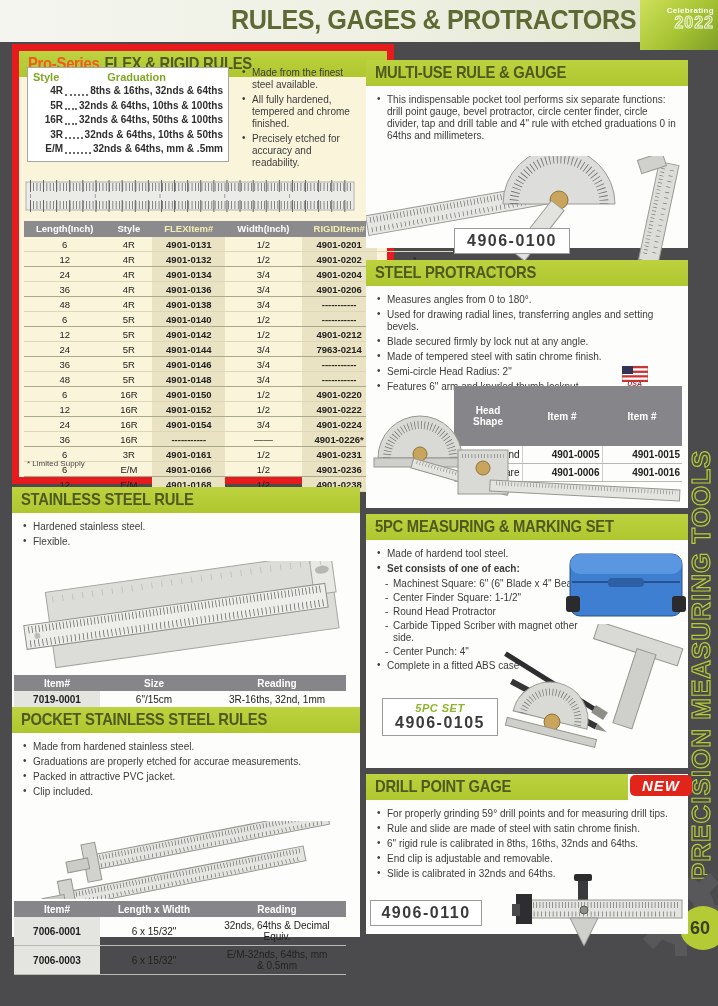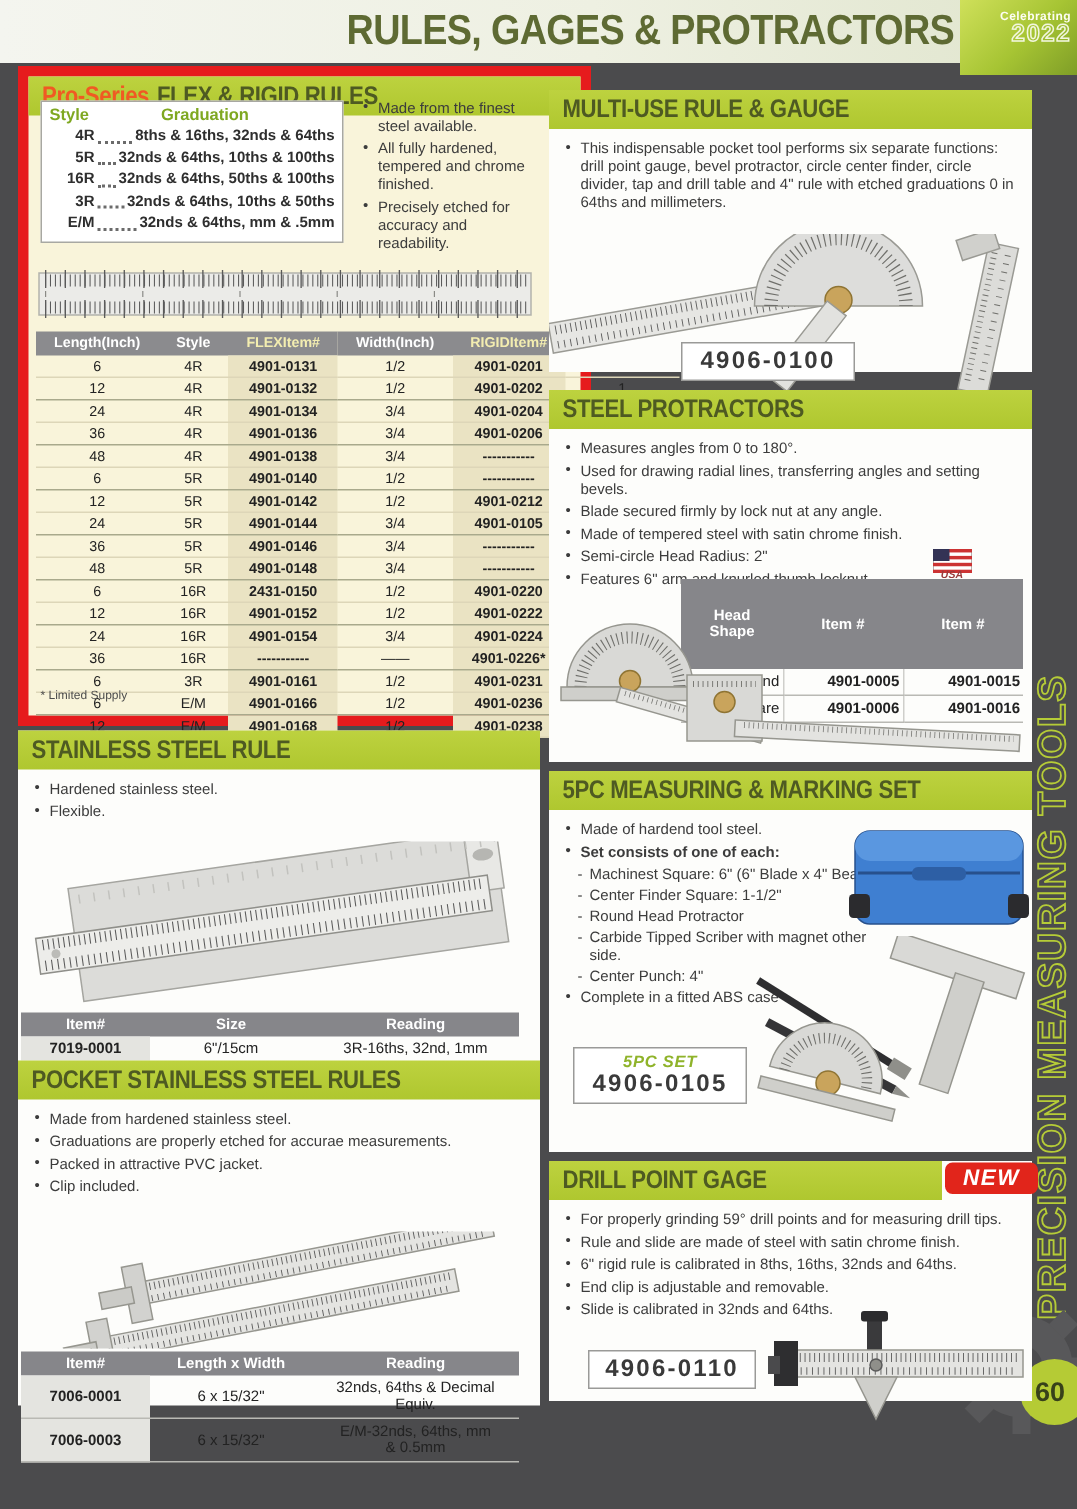--- a/index.html
+++ b/index.html
@@ -271,21 +271,21 @@
                 <td>4901-0142</td>
                 <td>1/2</td>
                 <td>4901-0212</td>
                 <td>1</td>
               </tr>
               <tr>
                 <td>24</td>
                 <td>5R</td>
                 <td>4901-0144</td>
                 <td>3/4</td>
-                <td>4901-0105</td>
+                <td>7963-0214</td>
                 <td>1-1/8</td>
               </tr>
               <tr>
                 <td>36</td>
                 <td>5R</td>
                 <td>4901-0146</td>
                 <td>3/4</td>
                 <td>-----------</td>
                 <td>——</td>
               </tr>
@@ -293,21 +293,21 @@
                 <td>48</td>
                 <td>5R</td>
                 <td>4901-0148</td>
                 <td>3/4</td>
                 <td>-----------</td>
                 <td>——</td>
               </tr>
               <tr>
                 <td>6</td>
                 <td>16R</td>
-                <td>2431-0150</td>
+                <td>4901-0150</td>
                 <td>1/2</td>
                 <td>4901-0220</td>
                 <td>3/4</td>
               </tr>
               <tr>
                 <td>12</td>
                 <td>16R</td>
                 <td>4901-0152</td>
                 <td>1/2</td>
                 <td>4901-0222</td>
@@ -616,21 +616,21 @@
     <div class="new-badge">NEW</div>
     <div class="inner-pad">
       <ul class="bullets">
           <li>For properly grinding 59° drill points and for measuring drill tips.</li>
           <li>Rule and slide are made of steel with satin chrome finish.</li>
           <li>6" rigid rule is calibrated in 8ths, 16ths, 32nds and 64ths.</li>
           <li>End clip is adjustable and removable.</li>
           <li>Slide is calibrated in 32nds and 64ths.</li>
         </ul>
 
-      <div class="item-box" style="left:26px; top:100px; width:112px;">
+      <div class="item-box" style="left:4px; top:100px; width:112px;">
         <span class="item-no">4906-0110</span>
       </div>
 
       <svg class="img" style="left:138px; top:74px;" width="184" height="84" viewBox="0 0 184 84">
         <rect x="74" y="2" width="10" height="26" fill="#3a3a3c"></rect>
         <rect x="70" y="0" width="18" height="7" rx="2" fill="#2c2c2e"></rect>
         <rect x="22" y="26" width="156" height="18" fill="#e4e4e1" stroke="#96968f"></rect>
         <line x1="26" y1="31" x2="174" y2="31" stroke="#5a5a5a" stroke-width="6" stroke-dasharray="0.6 2.6"></line>
         <line x1="26" y1="40" x2="174" y2="40" stroke="#5a5a5a" stroke-width="5" stroke-dasharray="0.6 3.2"></line>
         <rect x="12" y="20" width="16" height="30" fill="#2e2e30"></rect>

